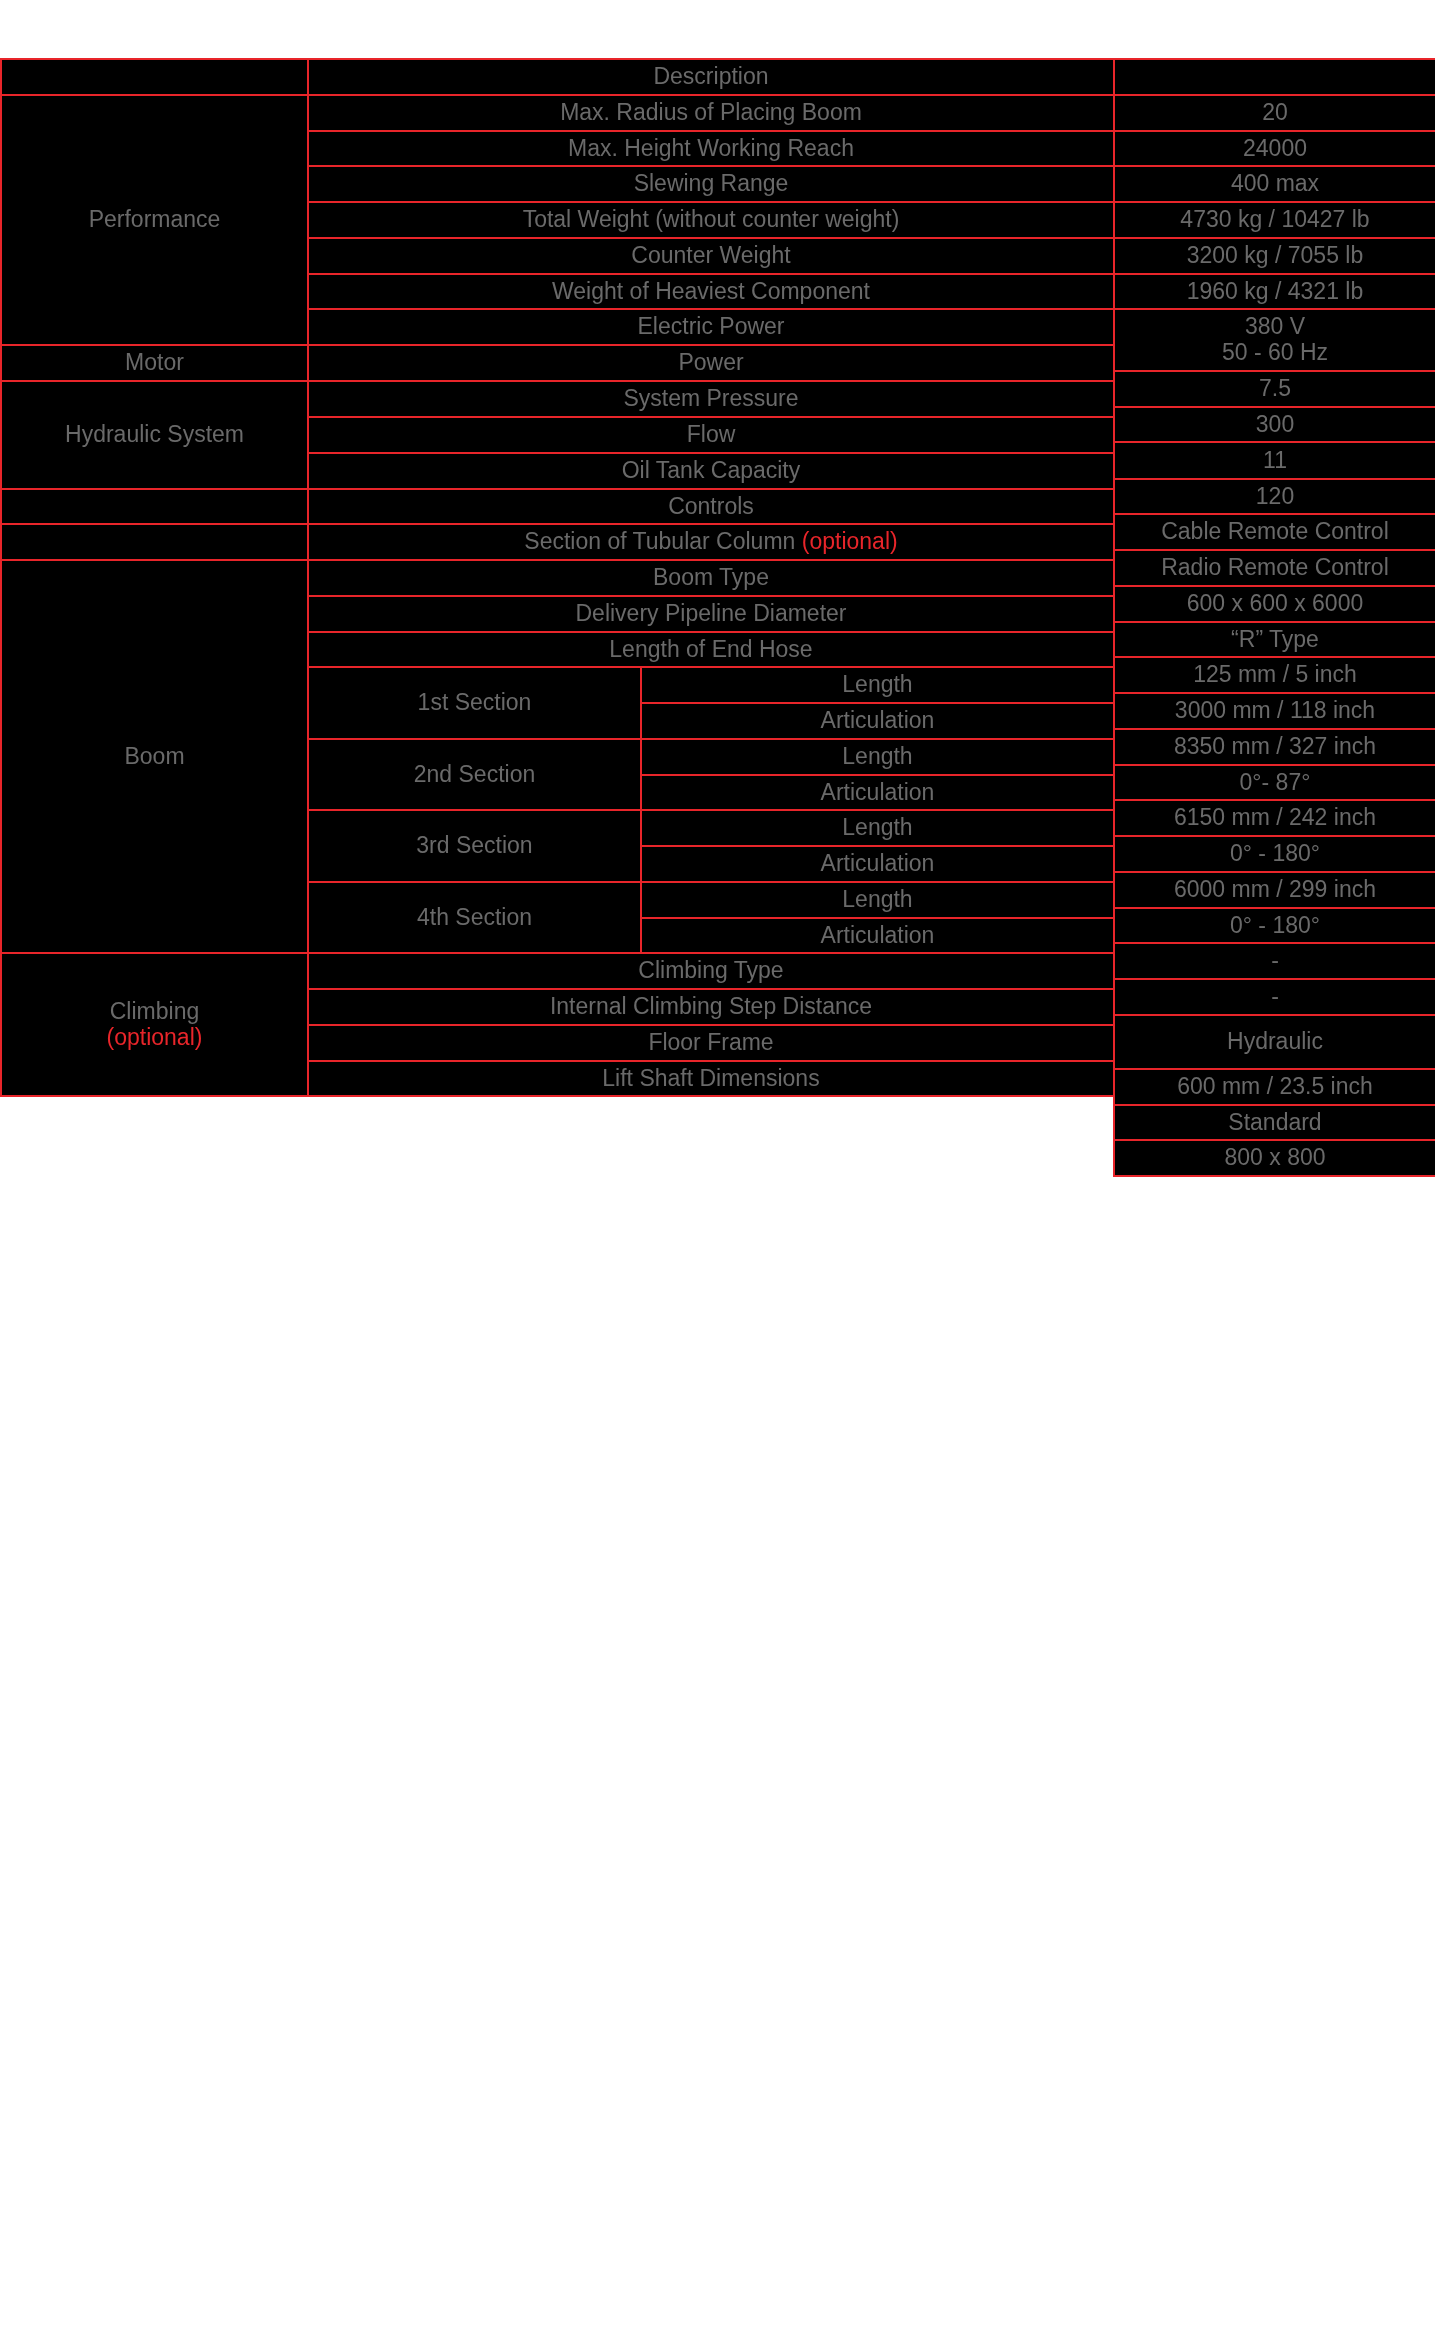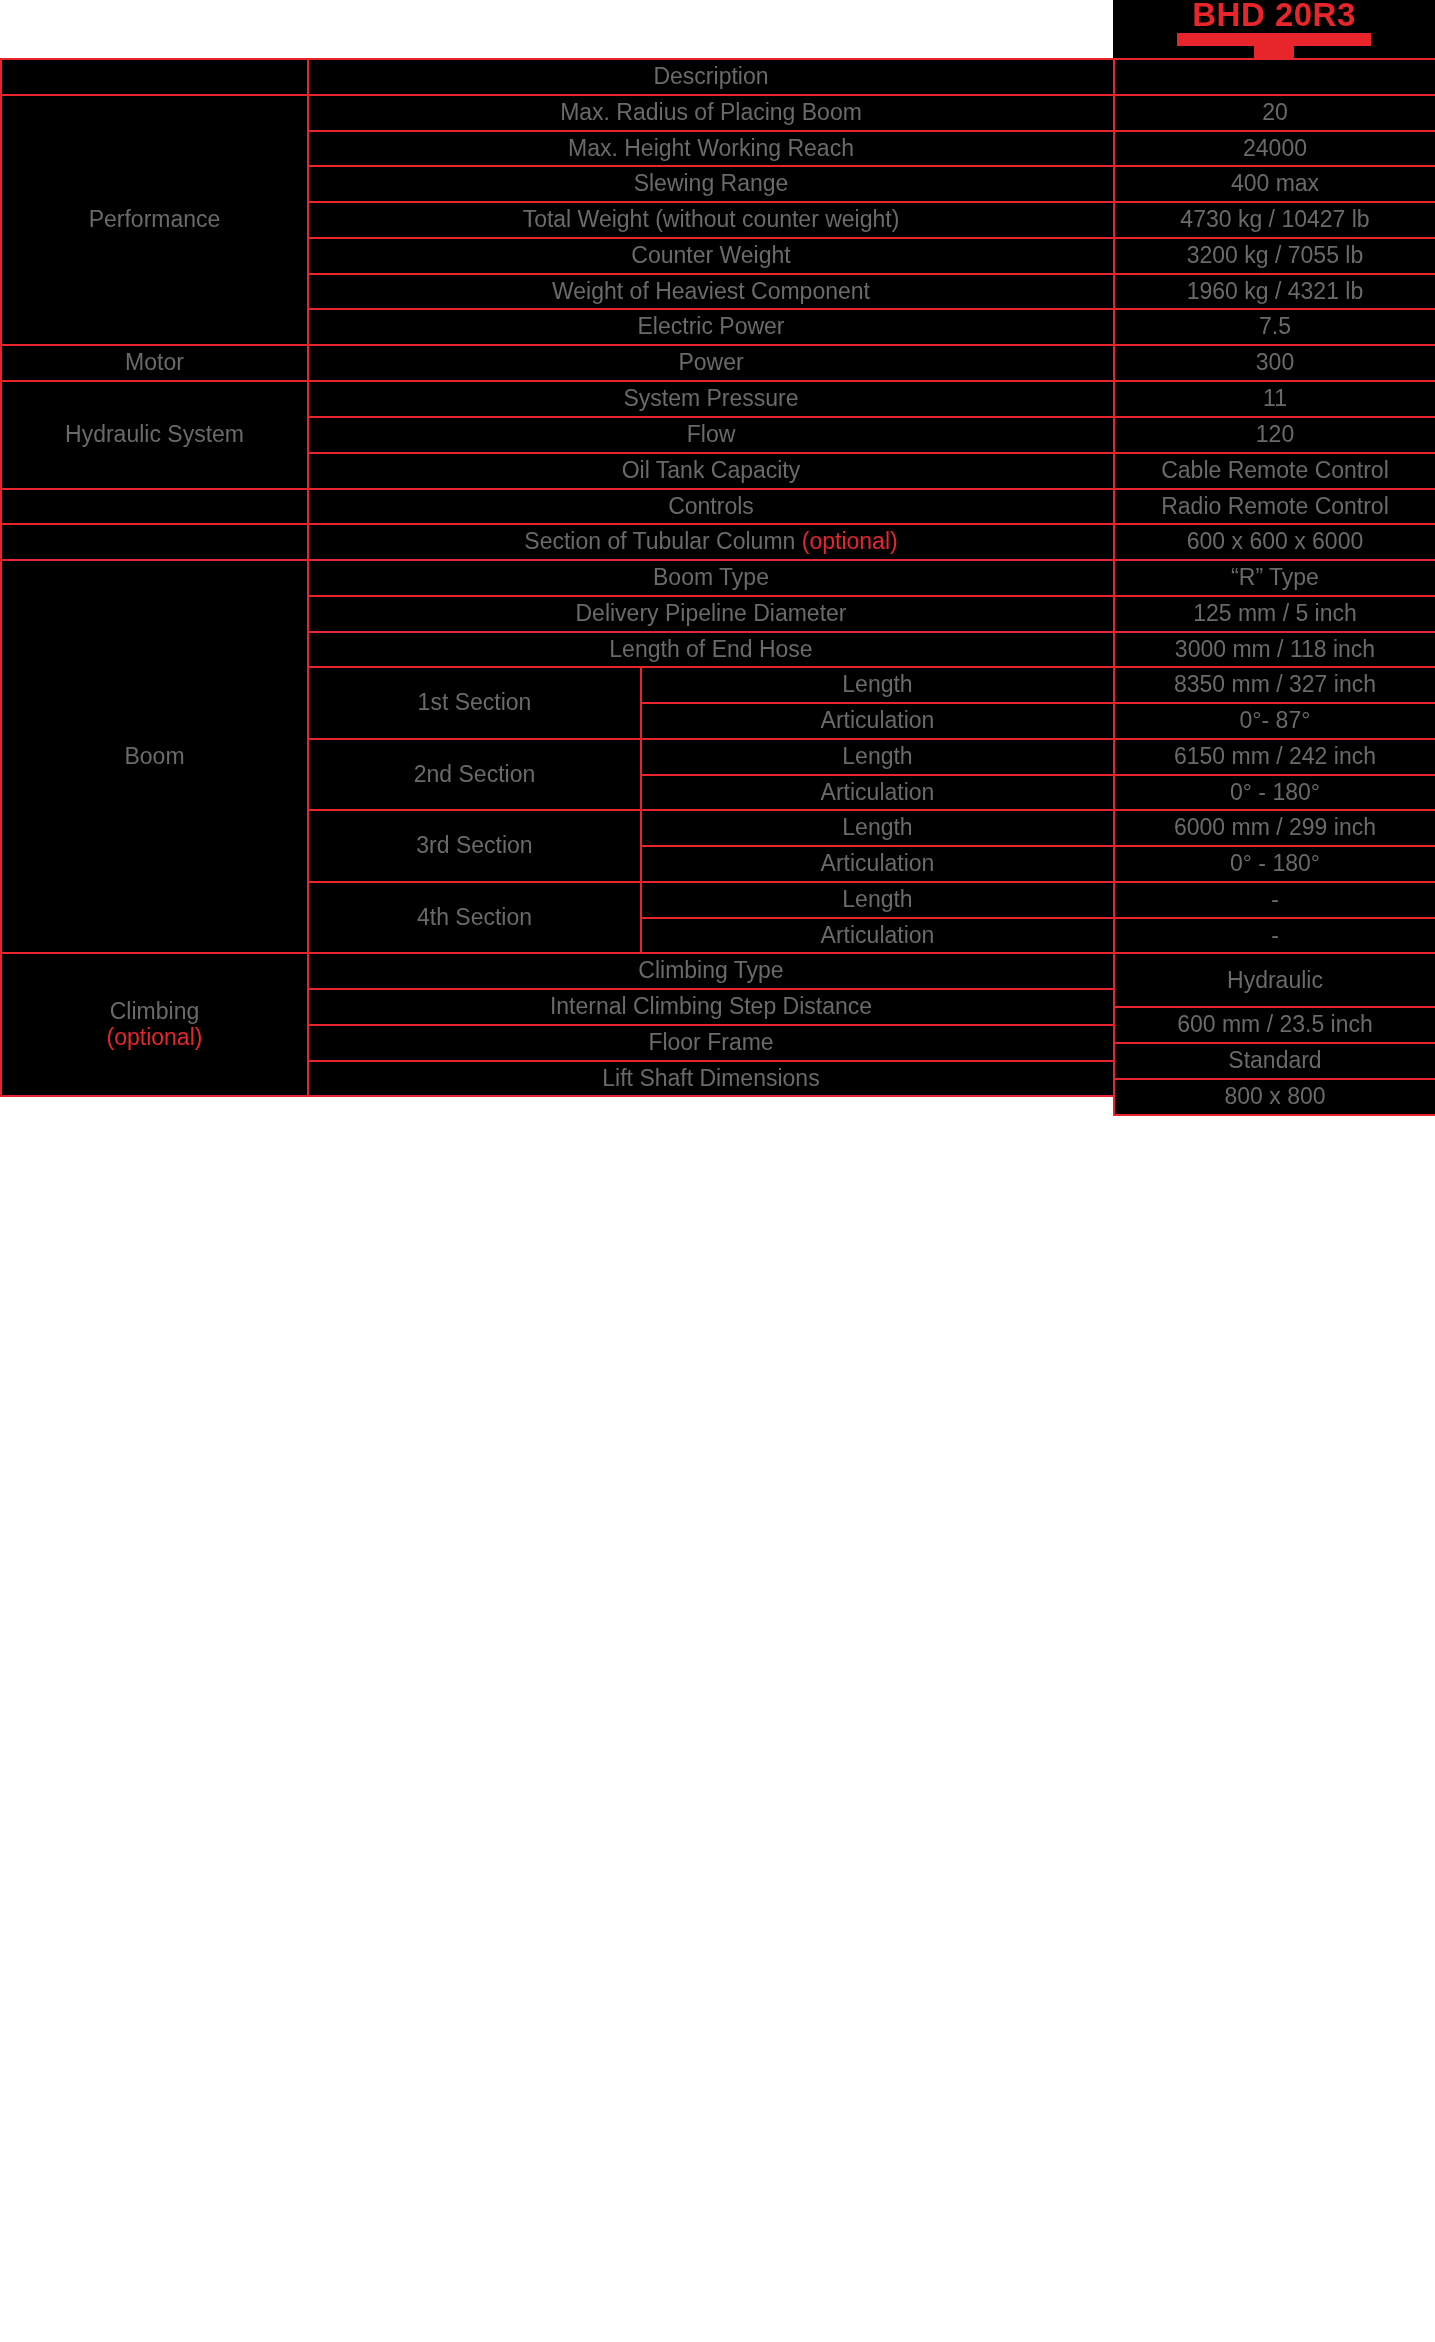--- a/index.html
+++ b/index.html
@@ -116,29 +116,20 @@
 
   .two-line { line-height: 1.25; }
 
   sup { font-size: 0.62em; vertical-align: super; }
 </style>
 </head>
 <body>
 
 <div id="sheet">
 
-  <div class="header-band">
-    <div class="header-black"></div>
-    <div class="model-title">BHD 20R3</div>
-    <div class="arrow-wrap">
-      <div class="arrow-bar"></div>
-      <div class="arrow-stem"></div>
-      <div class="arrow-tip"></div>
-    </div>
-  </div>
 
   <table class="spec">
     <colgroup>
       <col style="width:307px">
       <col style="width:333px">
       <col style="width:322px">
       <col style="width:151px">
       <col style="width:322px">
     </colgroup>
     <tbody>
@@ -306,20 +297,23 @@
         </tr>
       <tr style="height: 35.75px;">
           <td class="val" style="height: 35.75px;">4730 kg / 10427 lb</td>
         </tr>
       <tr style="height: 35.75px;">
           <td class="val" style="height: 35.75px;">3200 kg / 7055 lb</td>
         </tr>
       <tr style="height: 35.75px;">
           <td class="val" style="height: 35.75px;">1960 kg / 4321 lb</td>
         </tr>
+      <tr style="height: 35.75px;">
+          <td class="val two-line" style="height: 35.75px;"><span>380 V</span><br><span>50 - 60 Hz</span></td>
+        </tr>
 
       <tr style="height: 35.75px;">
           <td class="val" style="height: 35.75px;">7.5</td>
         </tr>
 
       <tr style="height: 35.75px;">
           <td class="val" style="height: 35.75px;">300</td>
         </tr>
       <tr style="height: 36.4062px;">
           <td class="val" style="height: 36.4062px;">11</td>

